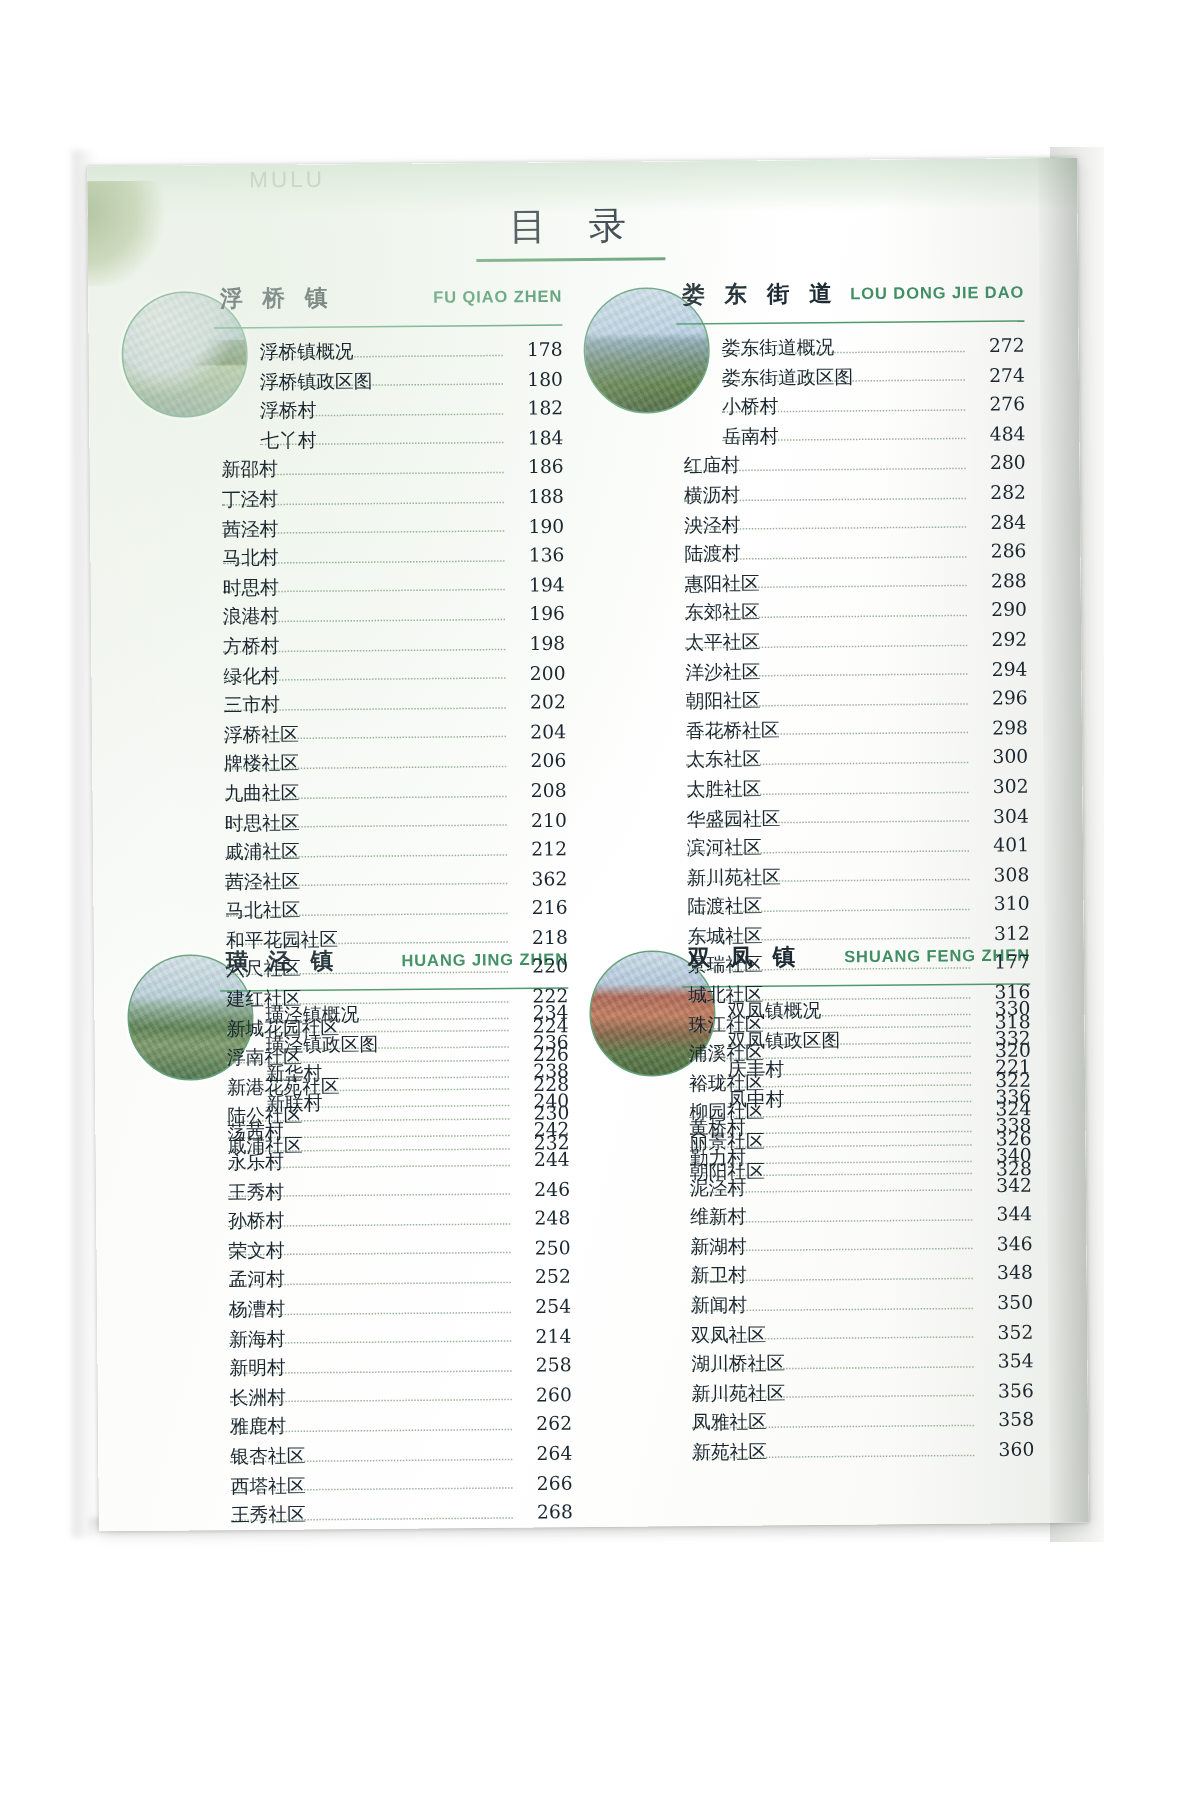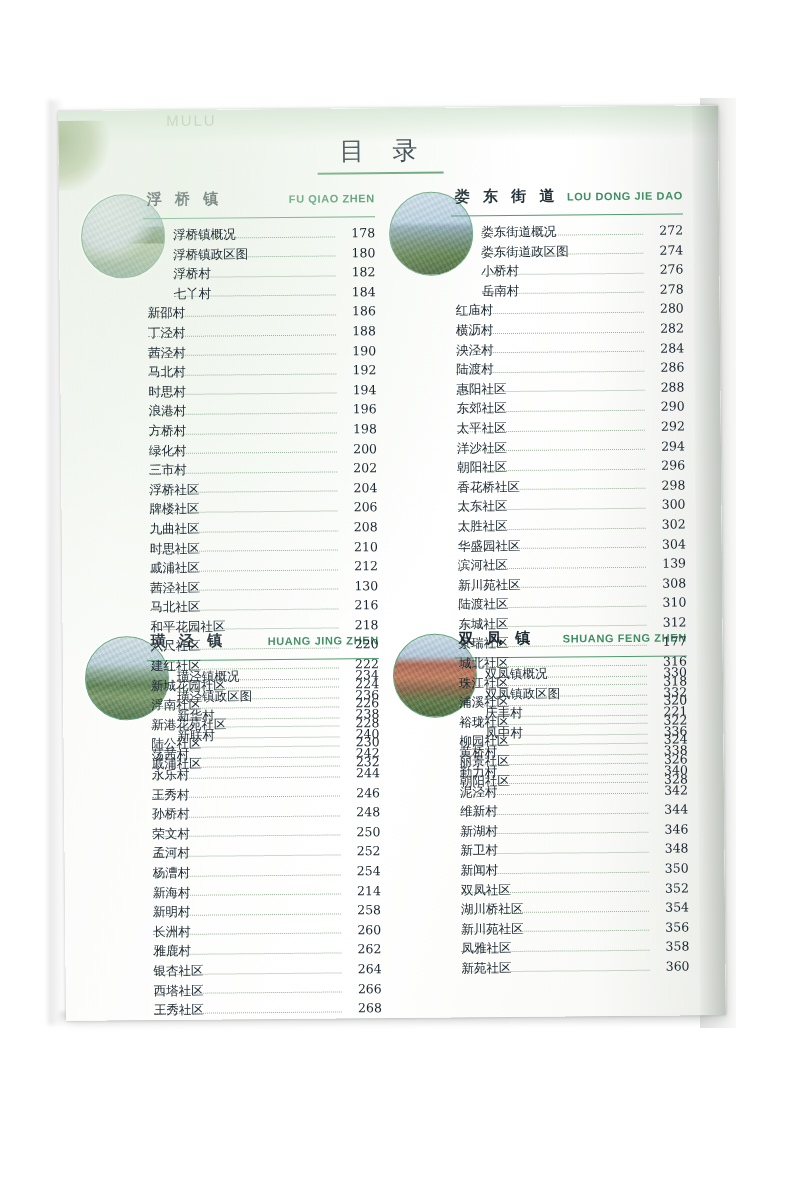--- a/index.html
+++ b/index.html
@@ -285,21 +285,21 @@
               <span class="t-page">188</span>
             </li>
             <li class="toc-item">
               <span class="t-dots"></span>
               <span class="t-label">茜泾村</span>
               <span class="t-page">190</span>
             </li>
             <li class="toc-item">
               <span class="t-dots"></span>
               <span class="t-label">马北村</span>
-              <span class="t-page">192</span>
+              <span class="t-page">136</span>
             </li>
             <li class="toc-item">
               <span class="t-dots"></span>
               <span class="t-label">时思村</span>
               <span class="t-page">194</span>
             </li>
             <li class="toc-item">
               <span class="t-dots"></span>
               <span class="t-label">浪港村</span>
               <span class="t-page">196</span>
@@ -340,21 +340,21 @@
               <span class="t-page">210</span>
             </li>
             <li class="toc-item">
               <span class="t-dots"></span>
               <span class="t-label">戚浦社区</span>
               <span class="t-page">212</span>
             </li>
             <li class="toc-item">
               <span class="t-dots"></span>
               <span class="t-label">茜泾社区</span>
-              <span class="t-page">130</span>
+              <span class="t-page">362</span>
             </li>
             <li class="toc-item">
               <span class="t-dots"></span>
               <span class="t-label">马北社区</span>
               <span class="t-page">216</span>
             </li>
             <li class="toc-item">
               <span class="t-dots"></span>
               <span class="t-label">和平花园社区</span>
               <span class="t-page">218</span>
@@ -419,21 +419,21 @@
               <span class="t-page">274</span>
             </li>
             <li class="toc-item beside">
               <span class="t-dots"></span>
               <span class="t-label">小桥村</span>
               <span class="t-page">276</span>
             </li>
             <li class="toc-item beside">
               <span class="t-dots"></span>
               <span class="t-label">岳南村</span>
-              <span class="t-page">278</span>
+              <span class="t-page">484</span>
             </li>
             <li class="toc-item">
               <span class="t-dots"></span>
               <span class="t-label">红庙村</span>
               <span class="t-page">280</span>
             </li>
             <li class="toc-item">
               <span class="t-dots"></span>
               <span class="t-label">横沥村</span>
               <span class="t-page">282</span>
@@ -489,21 +489,21 @@
               <span class="t-page">302</span>
             </li>
             <li class="toc-item">
               <span class="t-dots"></span>
               <span class="t-label">华盛园社区</span>
               <span class="t-page">304</span>
             </li>
             <li class="toc-item">
               <span class="t-dots"></span>
               <span class="t-label">滨河社区</span>
-              <span class="t-page">139</span>
+              <span class="t-page">401</span>
             </li>
             <li class="toc-item">
               <span class="t-dots"></span>
               <span class="t-label">新川苑社区</span>
               <span class="t-page">308</span>
             </li>
             <li class="toc-item">
               <span class="t-dots"></span>
               <span class="t-label">陆渡社区</span>
               <span class="t-page">310</span>

